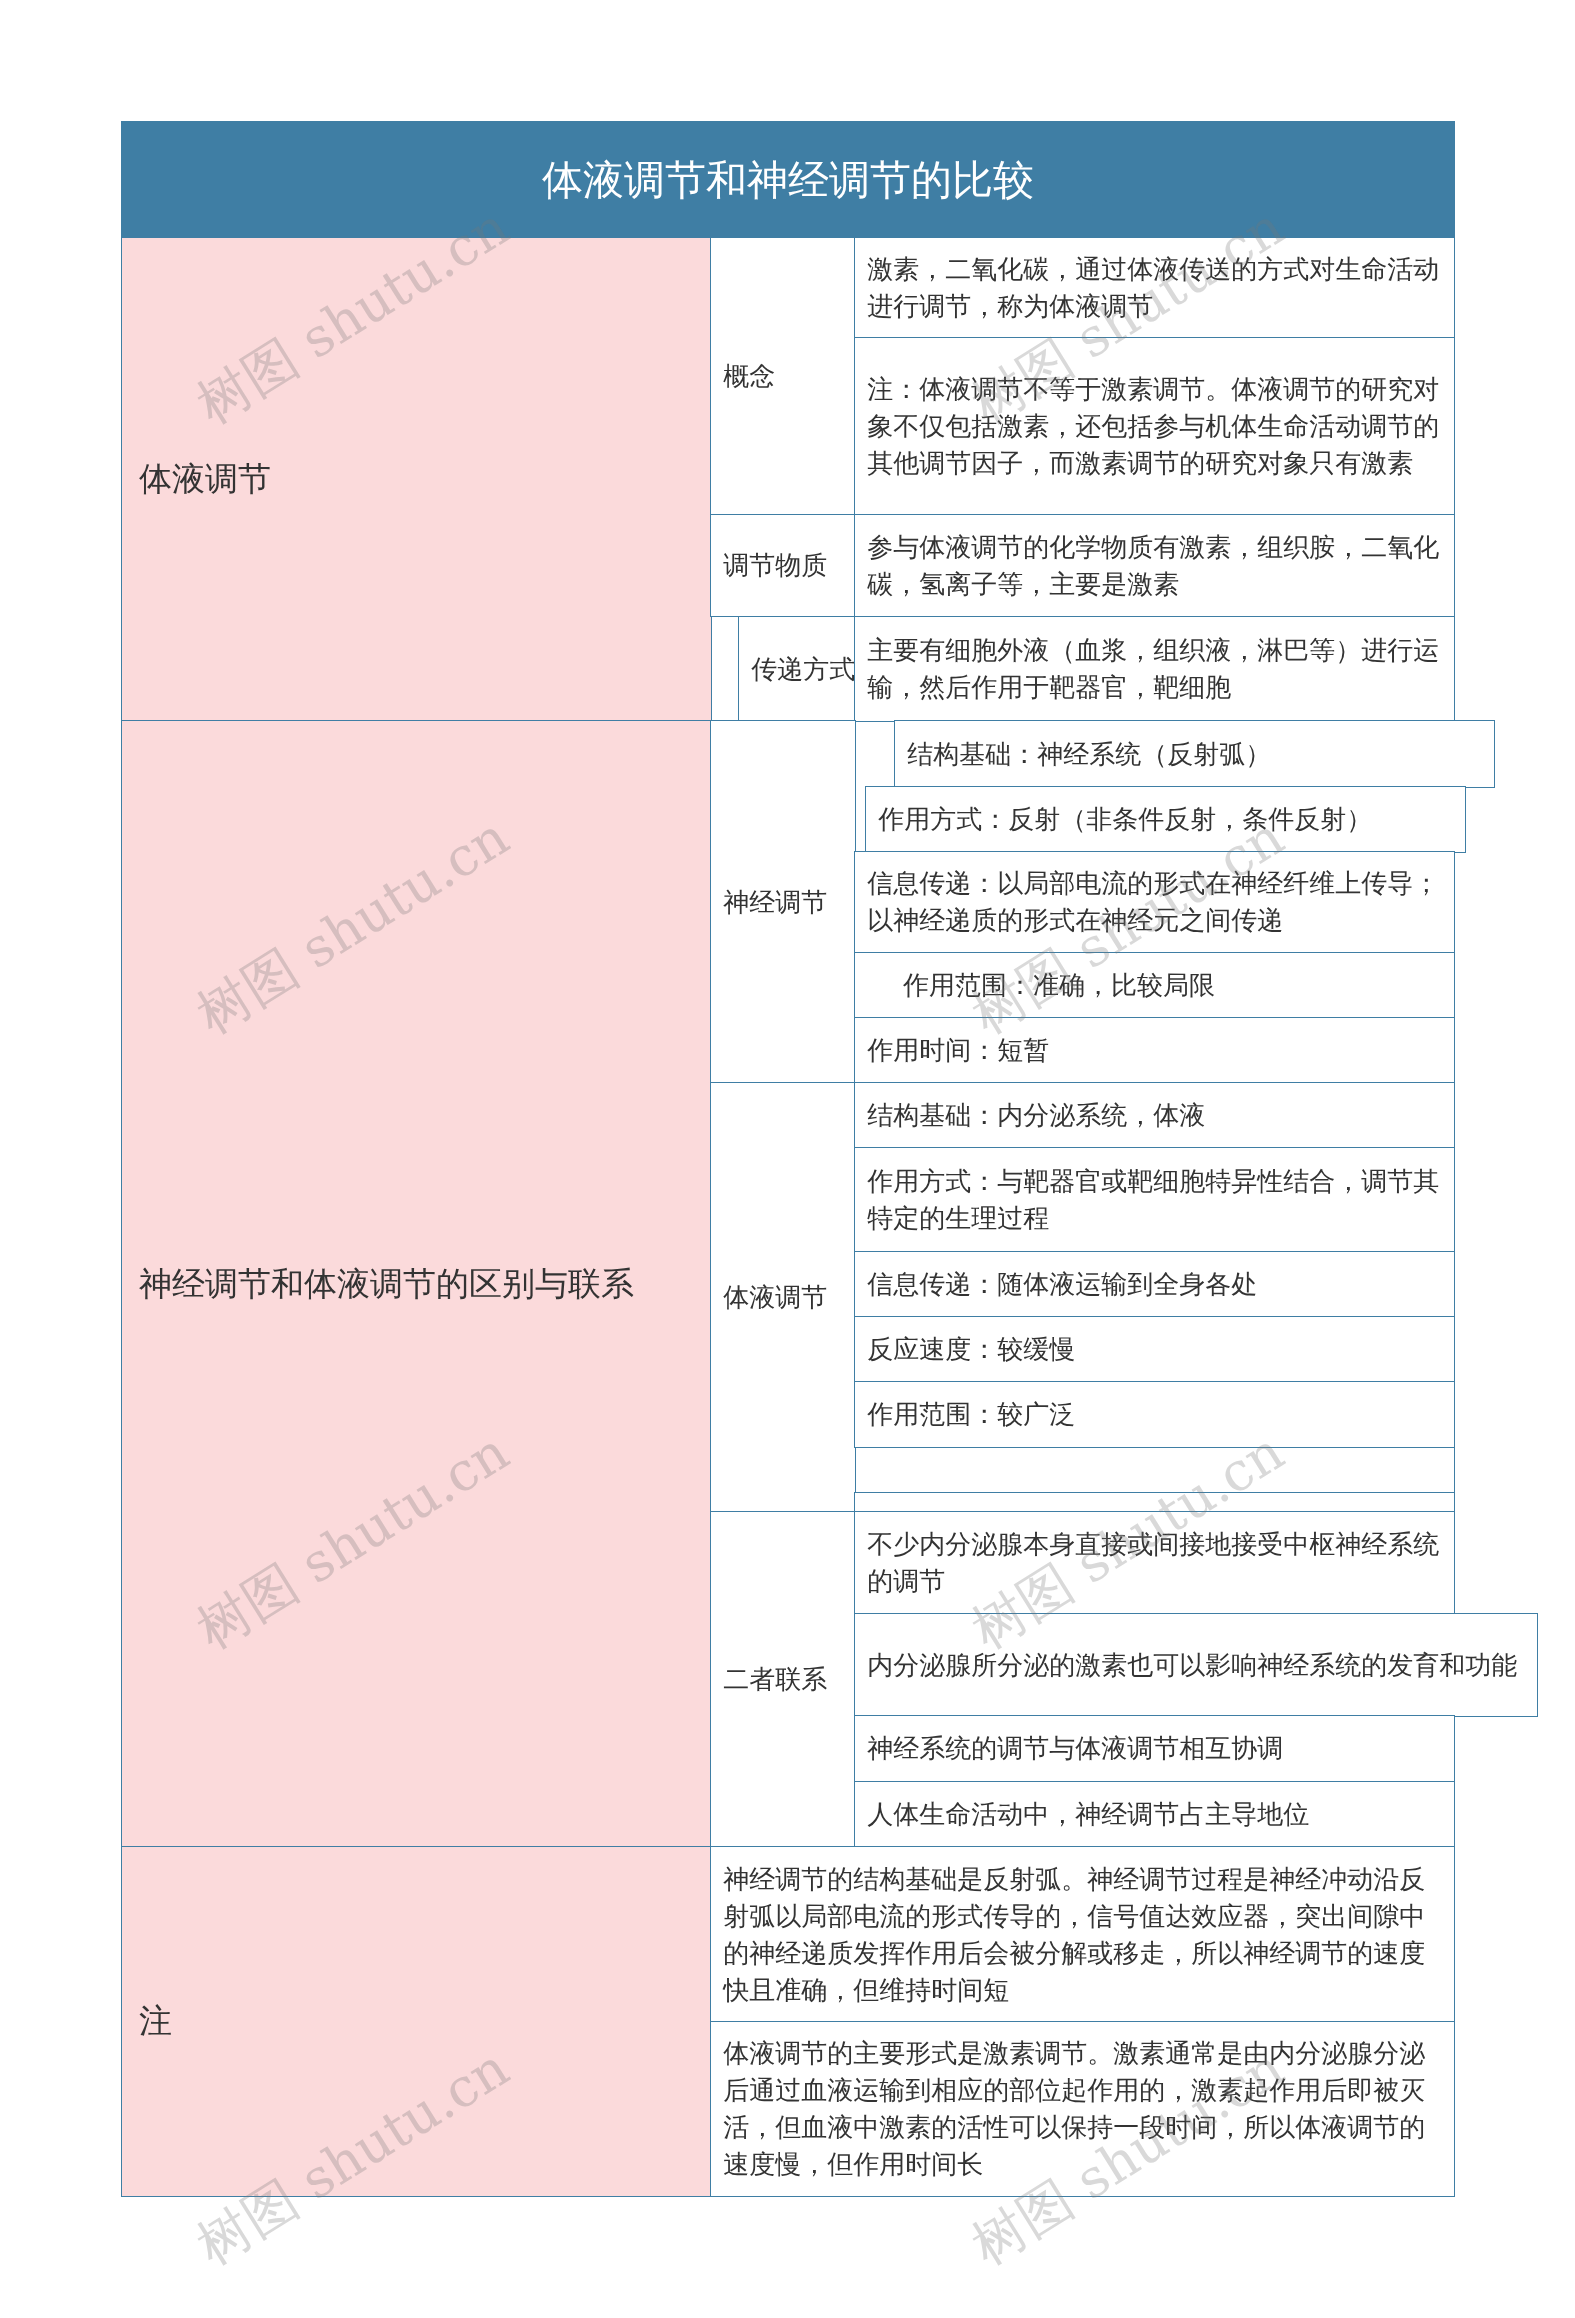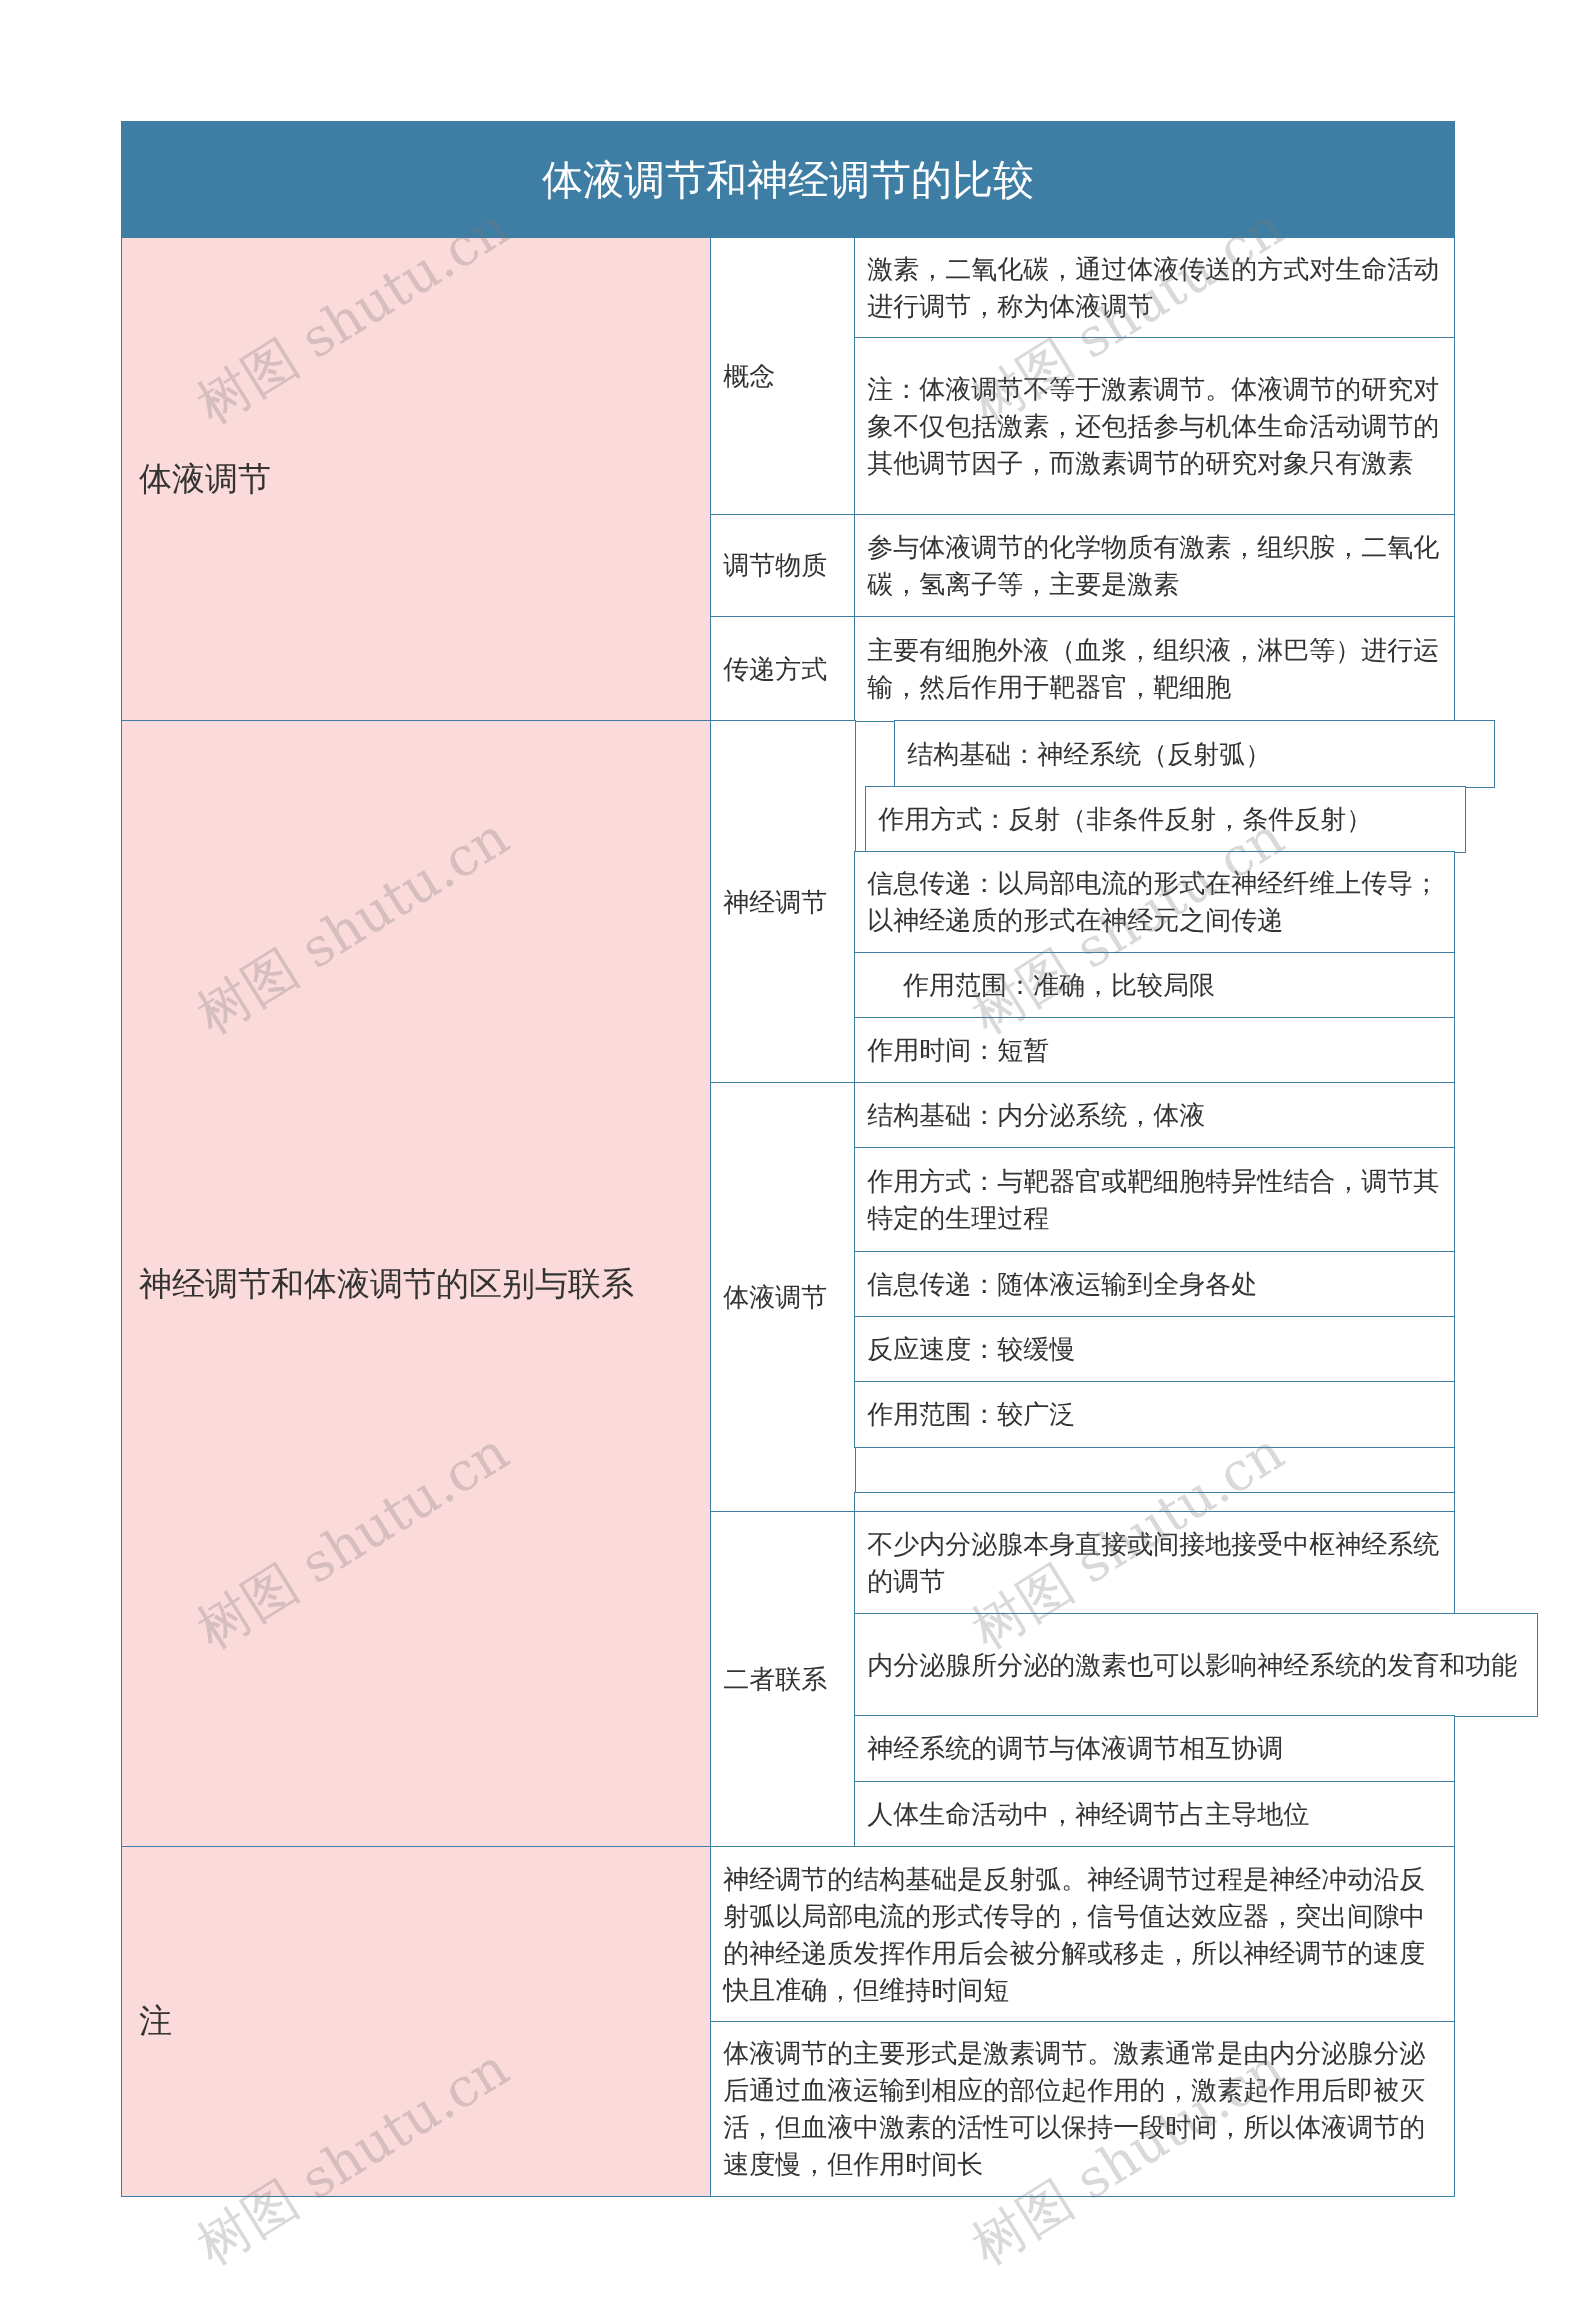--- a/index.html
+++ b/index.html
@@ -27,21 +27,21 @@
 
 <div class="cell l1" style="left:121px;top:237px;width:591px;height:484px;">体液调节</div>
 
 <div class="cell l2" style="left:710px;top:237px;width:146px;height:279px;font-family:Liberation Serif, serif;">概念</div>
 <div class="cell leaf" style="left:854px;top:237px;width:601px;height:102px;">激素，二氧化碳，通过体液传送的方式对生命活动进行调节，称为体液调节</div>
 <div class="cell leaf" style="left:854px;top:337px;width:601px;height:178px;">注：体液调节不等于激素调节。体液调节的研究对象不仅包括激素，还包括参与机体生命活动调节的其他调节因子，而激素调节的研究对象只有激素</div>
 
 <div class="cell l2" style="left:710px;top:514px;width:146px;height:103px;">调节物质</div>
 <div class="cell leaf" style="left:854px;top:514px;width:601px;height:103px;">参与体液调节的化学物质有激素，组织胺，二氧化碳，氢离子等，主要是激素</div>
 
-<div class="cell l2" style="left:710px;top:616px;width:146px;height:106px;font-family:Liberation Mono, monospace;">传递方式</div>
+<div class="cell l2" style="left:738px;top:616px;width:146px;height:106px;font-family:Liberation Mono, monospace;">传递方式</div>
 <div class="cell leaf" style="left:854px;top:616px;width:601px;height:106px;">主要有细胞外液（血浆，组织液，淋巴等）进行运输，然后作用于靶器官，靶细胞</div>
 
 <div class="cell l1" style="left:121px;top:720px;width:591px;height:1128px;">神经调节和体液调节的区别与联系</div>
 
 <div class="cell l2" style="left:710px;top:720px;width:146px;height:364px;">神经调节</div>
 <div class="cell leaf" style="left:854px;top:720px;width:601px;height:68px;margin-left:40px;">结构基础：神经系统（反射弧）</div>
 <div class="cell leaf" style="left:865px;top:786px;width:601px;height:67px;">作用方式：反射（非条件反射，条件反射）</div>
 <div class="cell leaf" style="left:854px;top:851px;width:601px;height:102px;">信息传递：以局部电流的形式在神经纤维上传导；以神经递质的形式在神经元之间传递</div>
 <div class="cell leaf" style="left:854px;top:952px;width:601px;height:67px;padding-left:48px;">作用范围：准确，比较局限</div>
 <div class="cell leaf" style="left:854px;top:1017px;width:601px;height:67px;">作用时间：短暂</div>

